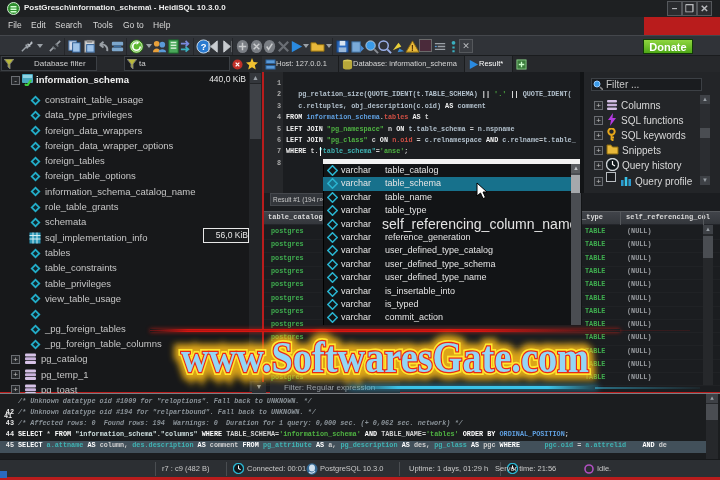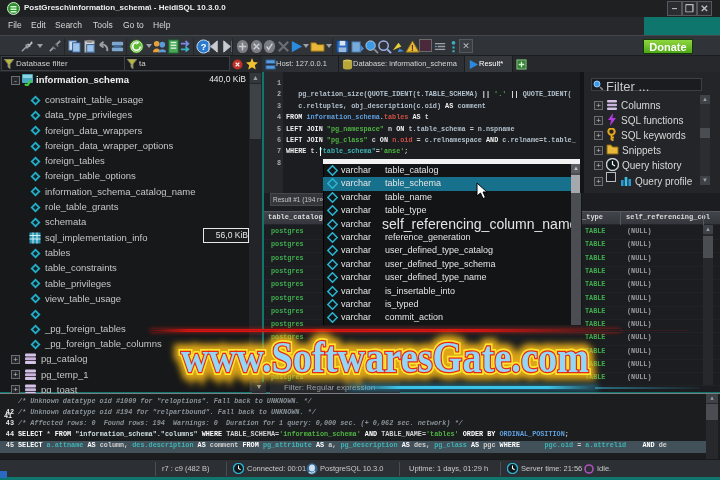--- a/index.html
+++ b/index.html
@@ -1,17 +1,17 @@
 <!DOCTYPE html>
 <html><head><meta charset="utf-8">
 <style>
 html,body{margin:0;padding:0;width:720px;height:480px;overflow:hidden;background:#1b1d1f;font-family:"Liberation Sans",sans-serif;}
 *{box-sizing:border-box;}
 .abs{position:absolute;}
-#win{position:relative;width:720px;height:480px;background:#0f766e;}
+#win{position:relative;width:720px;height:480px;background:#b91c1c;}
 
 #title{position:absolute;left:0;top:0;width:720px;height:17px;background:#1e2022;color:#fff;}
 #title .txt{position:absolute;left:24px;top:3px;font-size:8px;font-weight:bold;color:#eee;}
 .winbtn{position:absolute;top:1px;width:15px;height:15px;border:1px solid #55585c;background:#2a2c2f;color:#b8babd;font-size:10px;text-align:center;line-height:13px;font-weight:bold;}
 
 #menu{position:absolute;left:0;top:17px;width:644px;height:18px;background:#26282b;color:#d8d8d8;font-size:8.5px;}
 #menu span{position:absolute;top:3px;}
 
 #toolbar{position:absolute;left:0;top:35px;width:720px;height:21px;background:#303338;border-top:1px solid #44474c;border-bottom:1px solid #1a1c1e;}
 .tbi{position:absolute;top:3px;width:15px;height:15px;}
@@ -187,21 +187,21 @@
       </svg>
 <svg class="tbi" style="left:446px" viewBox="0 0 16 16">
         <circle cx="8" cy="4" r="2" fill="#3ab0c0"></circle>
         <path d="M8 8 L8 10 M8 12 L8 14" stroke="#3ab0c0" stroke-width="2.4"></path>
       </svg>
 <div class="abs" style="left:459px;top:3px;width:14px;height:14px;background:#3a3d42;border:1px solid #55585c;color:#b8babd;font-size:9px;text-align:center;line-height:12px">✕</div>
 <div id="donate">Donate</div>
 </div>
 
 <div id="row2">
-<div class="finput" style="left:1px;width:124px;padding-left:14px">Database filter</div>
+<div class="finput" style="left:1px;width:96px;padding-left:32px">Database filter</div>
 <svg class="abs" style="left:4px;top:3px" width="10" height="10" viewBox="0 0 10 10">
         <path d="M0 0 L10 0 L6 5 L6 10 L4 8 L4 5 Z" fill="#b8b83a" stroke="#777"></path>
       </svg>
 <div class="finput" style="left:124px;width:106px;padding-left:14px">ta</div>
 <svg class="abs" style="left:127px;top:3px" width="10" height="10" viewBox="0 0 10 10">
         <path d="M0 0 L10 0 L6 5 L6 10 L4 8 L4 5 Z" fill="#b8b83a" stroke="#777"></path>
       </svg>
 <svg class="abs" style="left:232px;top:3px" width="11" height="11" viewBox="0 0 12 12">
         <circle cx="6" cy="6" r="5.5" fill="#c03028"></circle>
         <path d="M4 4 L8 8 M8 4 L4 8" stroke="#fff" stroke-width="1.4"></path>
@@ -500,21 +500,21 @@
 <svg class="abs" style="left:476px;top:182px;z-index:30" width="12" height="18" viewBox="0 0 12 18">
       <path d="M1 1 L1 14 L4.5 11 L7 16.5 L9.5 15.5 L7 10 L11 10 Z" fill="#fff" stroke="#000" stroke-width="1"></path>
     </svg>
 
 <div id="rpanel"></div>
 <div class="abs" style="left:591px;top:78px;width:111px;height:13px;background:#1a1c1f;border:1px solid #3c4045"></div>
 <svg class="abs" style="left:593px;top:80px" width="10" height="10" viewBox="0 0 10 10">
       <circle cx="4" cy="4" r="3" fill="#3a9ae8" stroke="#9cf"></circle>
       <path d="M7 7 L10 10" stroke="#888" stroke-width="1.6"></path>
     </svg>
-<div class="abs" style="left:606px;top:79px;color:#c8c8c8;font-size:13px">Filter ...</div>
+<div class="abs" style="left:606px;top:79px;color:#c8c8c8;font-size:10px">Filter ...</div>
 <div class="plus" style="left:594px;top:101px">+</div>
 <svg class="abs" style="left:606px;top:99px" width="12" height="12" viewBox="0 0 12 12">
       <rect x="1" y="1" width="10" height="2.6" rx="1" fill="#d6c2e6"></rect>
       <rect x="1" y="4.7" width="10" height="2.6" rx="1" fill="#c9b2dc"></rect>
       <rect x="1" y="8.4" width="10" height="2.6" rx="1" fill="#d6c2e6"></rect>
     </svg>
 <div class="rrow" style="left:621px;top:100px">Columns</div>
 <div class="plus" style="left:594px;top:116px">+</div>
 <svg class="abs" style="left:607px;top:113px" width="10" height="13" viewBox="0 0 10 13">
       <path d="M6 0 L1 7 L4 7 L3 13 L9 5 L5.5 5 Z" fill="#b43ae0"></path>
@@ -591,21 +591,21 @@
         <path d="M3 9 C5 11 8 10 9 8" stroke="#cfe0ee" stroke-width="1.2" fill="none"></path>
       </svg>
 <div class="abs" style="left:320px;top:4px">PostgreSQL 10.3.0</div>
 <div class="abs" style="left:399px;top:2px;width:1px;height:14px;background:#4a4d51"></div>
 <div class="abs" style="left:409px;top:4px">Uptime: 1 days, 01:29 h</div>
 <div class="abs" style="left:500px;top:2px;width:1px;height:14px;background:#4a4d51"></div>
 <svg class="abs" style="left:507px;top:3px" width="11" height="11" viewBox="0 0 13 13">
         <circle cx="6.5" cy="6.5" r="6" fill="#10181c" stroke="#2ab4d0" stroke-width="1.6"></circle>
         <path d="M6.5 3 L6.5 6.5 L9 8" stroke="#fff" stroke-width="1.2" fill="none"></path>
       </svg>
-<div class="abs" style="left:521px;top:4px">Server time: 21:56</div>
+<div class="abs" style="left:495px;top:4px">Server time: 21:56</div>
 <svg class="abs" style="left:584px;top:4px" width="10" height="10" viewBox="0 0 10 10">
         <circle cx="5" cy="5" r="4" fill="none" stroke="#b050c0" stroke-width="1.6"></circle>
       </svg>
 <div class="abs" style="left:597px;top:4px">Idle.</div>
 </div>
 
 <div class="abs" style="left:150px;top:329px;width:470px;height:3px;background:linear-gradient(90deg,rgba(200,20,20,0),#d81510 8%,#d81510 70%,rgba(200,20,20,0));box-shadow:0 0 4px rgba(220,30,20,0.8);z-index:40"></div>
 <div class="abs" style="left:150px;top:330px;width:540px;height:1px;background:linear-gradient(90deg,rgba(150,20,20,0.6),rgba(150,20,20,0.2));z-index:40"></div>
 <svg class="abs" style="left:150px;top:326px;z-index:41" width="470" height="64" viewBox="0 0 470 64">
 <defs>

